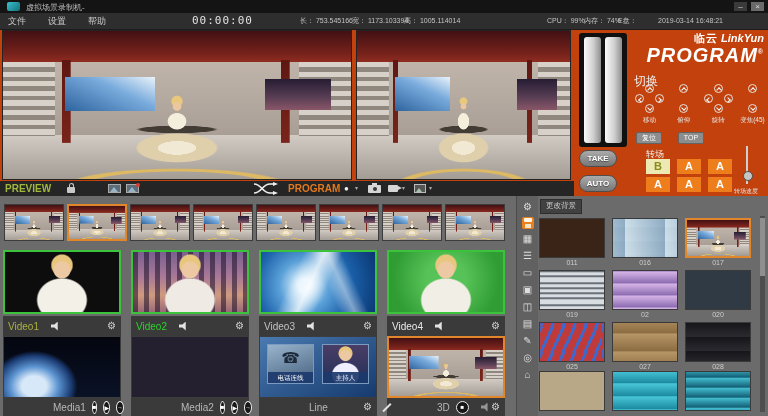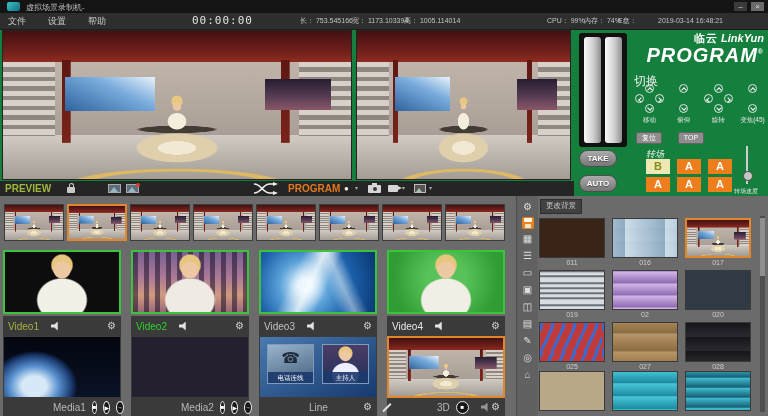--- a/index.html
+++ b/index.html
@@ -1,16 +1,16 @@
 <!DOCTYPE html>
 <html><head>
 <meta charset="utf-8">
 <style>
   html,body{margin:0;padding:0;background:#222;}
-  #app{position:relative;width:768px;height:416px;overflow:hidden;background:#15803d;
+  #app{position:relative;width:768px;height:416px;overflow:hidden;background:#c2410c;
        font-family:"Liberation Sans",sans-serif;-webkit-font-smoothing:antialiased;}
 
   
   .titlebar{position:absolute;left:0;top:0;width:768px;height:13px;background:#141414;}
   .appicon{position:absolute;left:7px;top:2px;width:13px;height:9px;border-radius:2px;
            background:linear-gradient(135deg,#39c2cc,#13707e);}
   .apptitle{position:absolute;left:26px;top:2px;font-size:8px;color:#bdbdbd;white-space:nowrap;}
   .winbtn{position:absolute;top:2px;width:13px;height:9px;font-size:8px;line-height:9px;
           text-align:center;color:#ddd;cursor:default;}
   .winbtn.min{left:734px;background:#3a3a3a;}
@@ -77,21 +77,21 @@
                border-left:1px solid #fff;border-top:1px solid #fff;}
   .pbtn.up{left:10px;top:0;}   .pbtn.up::after{transform:rotate(45deg);}
   .pbtn.dn{left:10px;bottom:0;}.pbtn.dn::after{transform:rotate(225deg);top:1px;}
   .pbtn.lf{left:0;top:10px;}   .pbtn.lf::after{transform:rotate(-45deg);left:2.5px;}
   .pbtn.rt{right:0;top:10px;}  .pbtn.rt::after{transform:rotate(135deg);left:1px;}
   .padlab{font-size:6.5px;color:#e8e8e8;margin-top:3px;white-space:nowrap;transform-origin:center;}
   .sbtn{position:absolute;width:26px;height:12px;background:#8d8d8d;border:1px solid #636363;border-radius:2px;
         color:#fff;font-size:7px;line-height:10px;text-align:center;padding:0;}
   .reset{left:62px;top:103px;}
   .topb{left:104px;top:103px;}
-  .trt{position:absolute;left:72px;top:119px;font-size:9px;color:#f0f0f0;font-style:italic;}
+  .trt{position:absolute;left:72px;top:119px;font-size:9px;color:#f0f0f0;}
   .trgrid{position:absolute;left:72px;top:130px;display:grid;grid-template-columns:repeat(3,24px);
           grid-auto-rows:15px;gap:3px 7px;}
   .tb{border:none;font-weight:bold;font-size:11px;line-height:15px;text-align:center;padding:0;}
   .tb.a{background:#ee7d1b;color:#fff;}
   .tb.b{background:#ece9b2;color:#8a8a1a;}
   .spd-slider{position:absolute;left:172px;top:117px;width:2px;height:38px;background:#cfcfcf;}
   .knob{position:absolute;left:-3px;bottom:3px;width:8px;height:8px;border-radius:50%;background:#c6c6c6;border:1px solid #4e4e4e;}
   .spd-label{position:absolute;left:148px;top:158px;width:48px;text-align:center;font-size:6px;color:#e0e0e0;}
 
   

